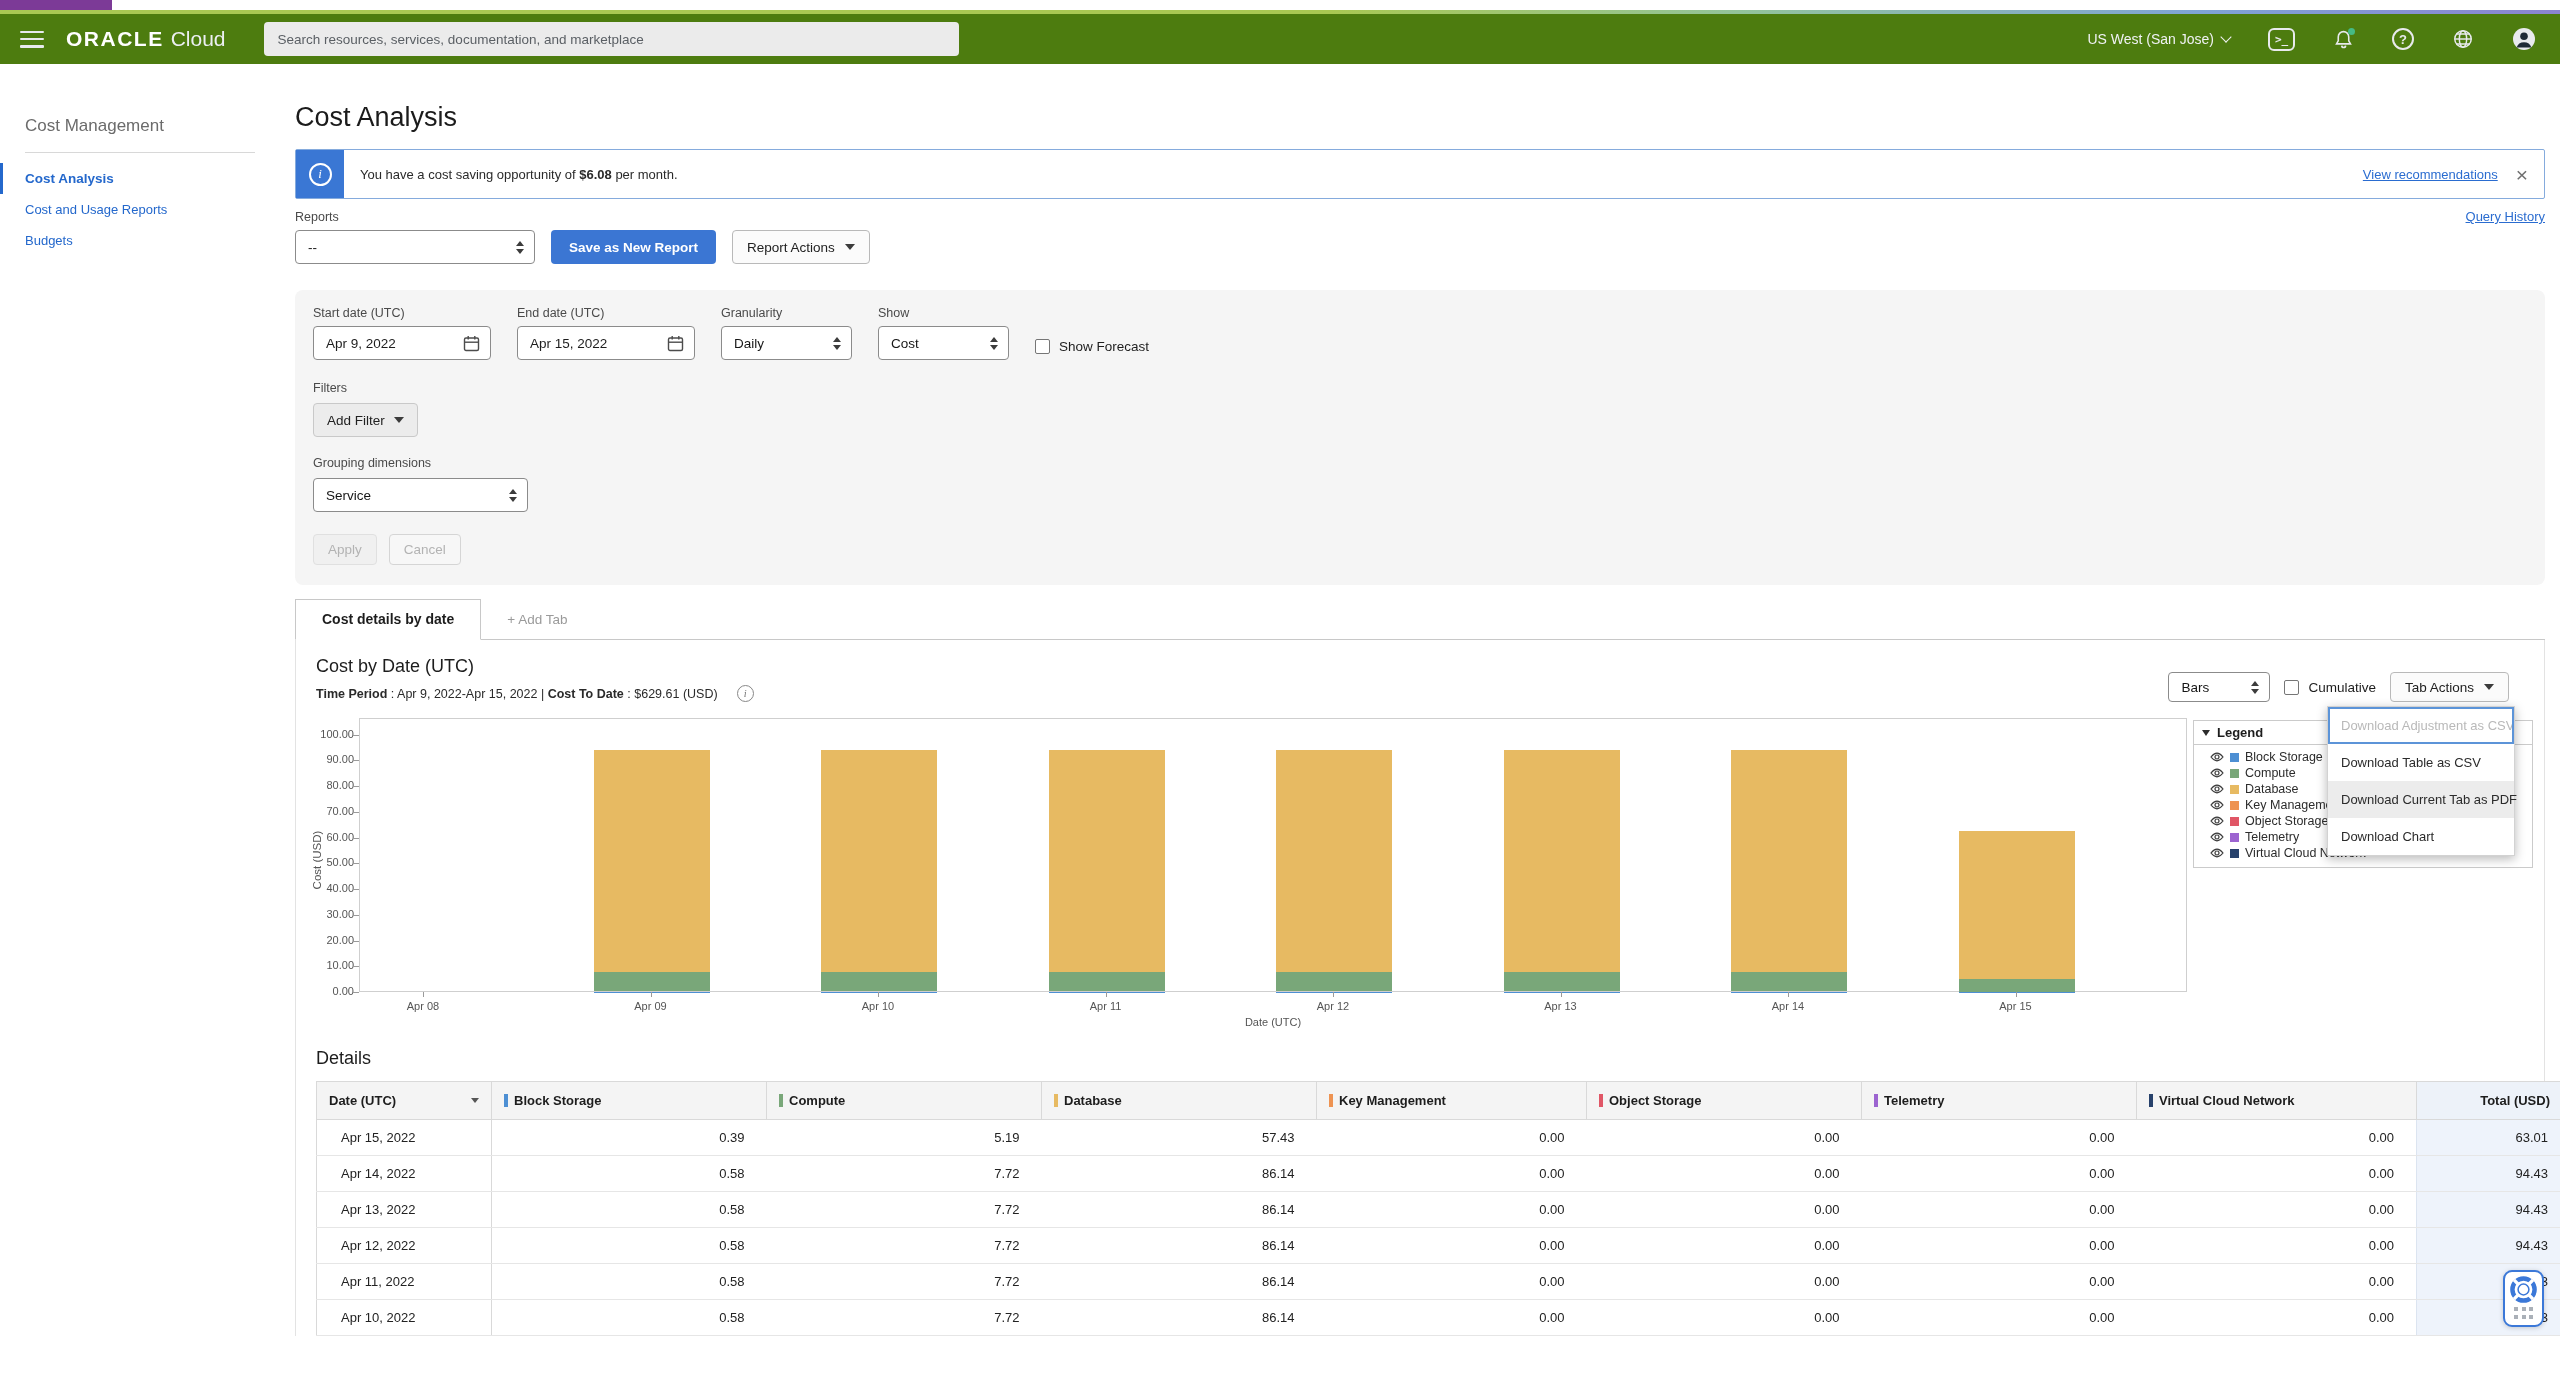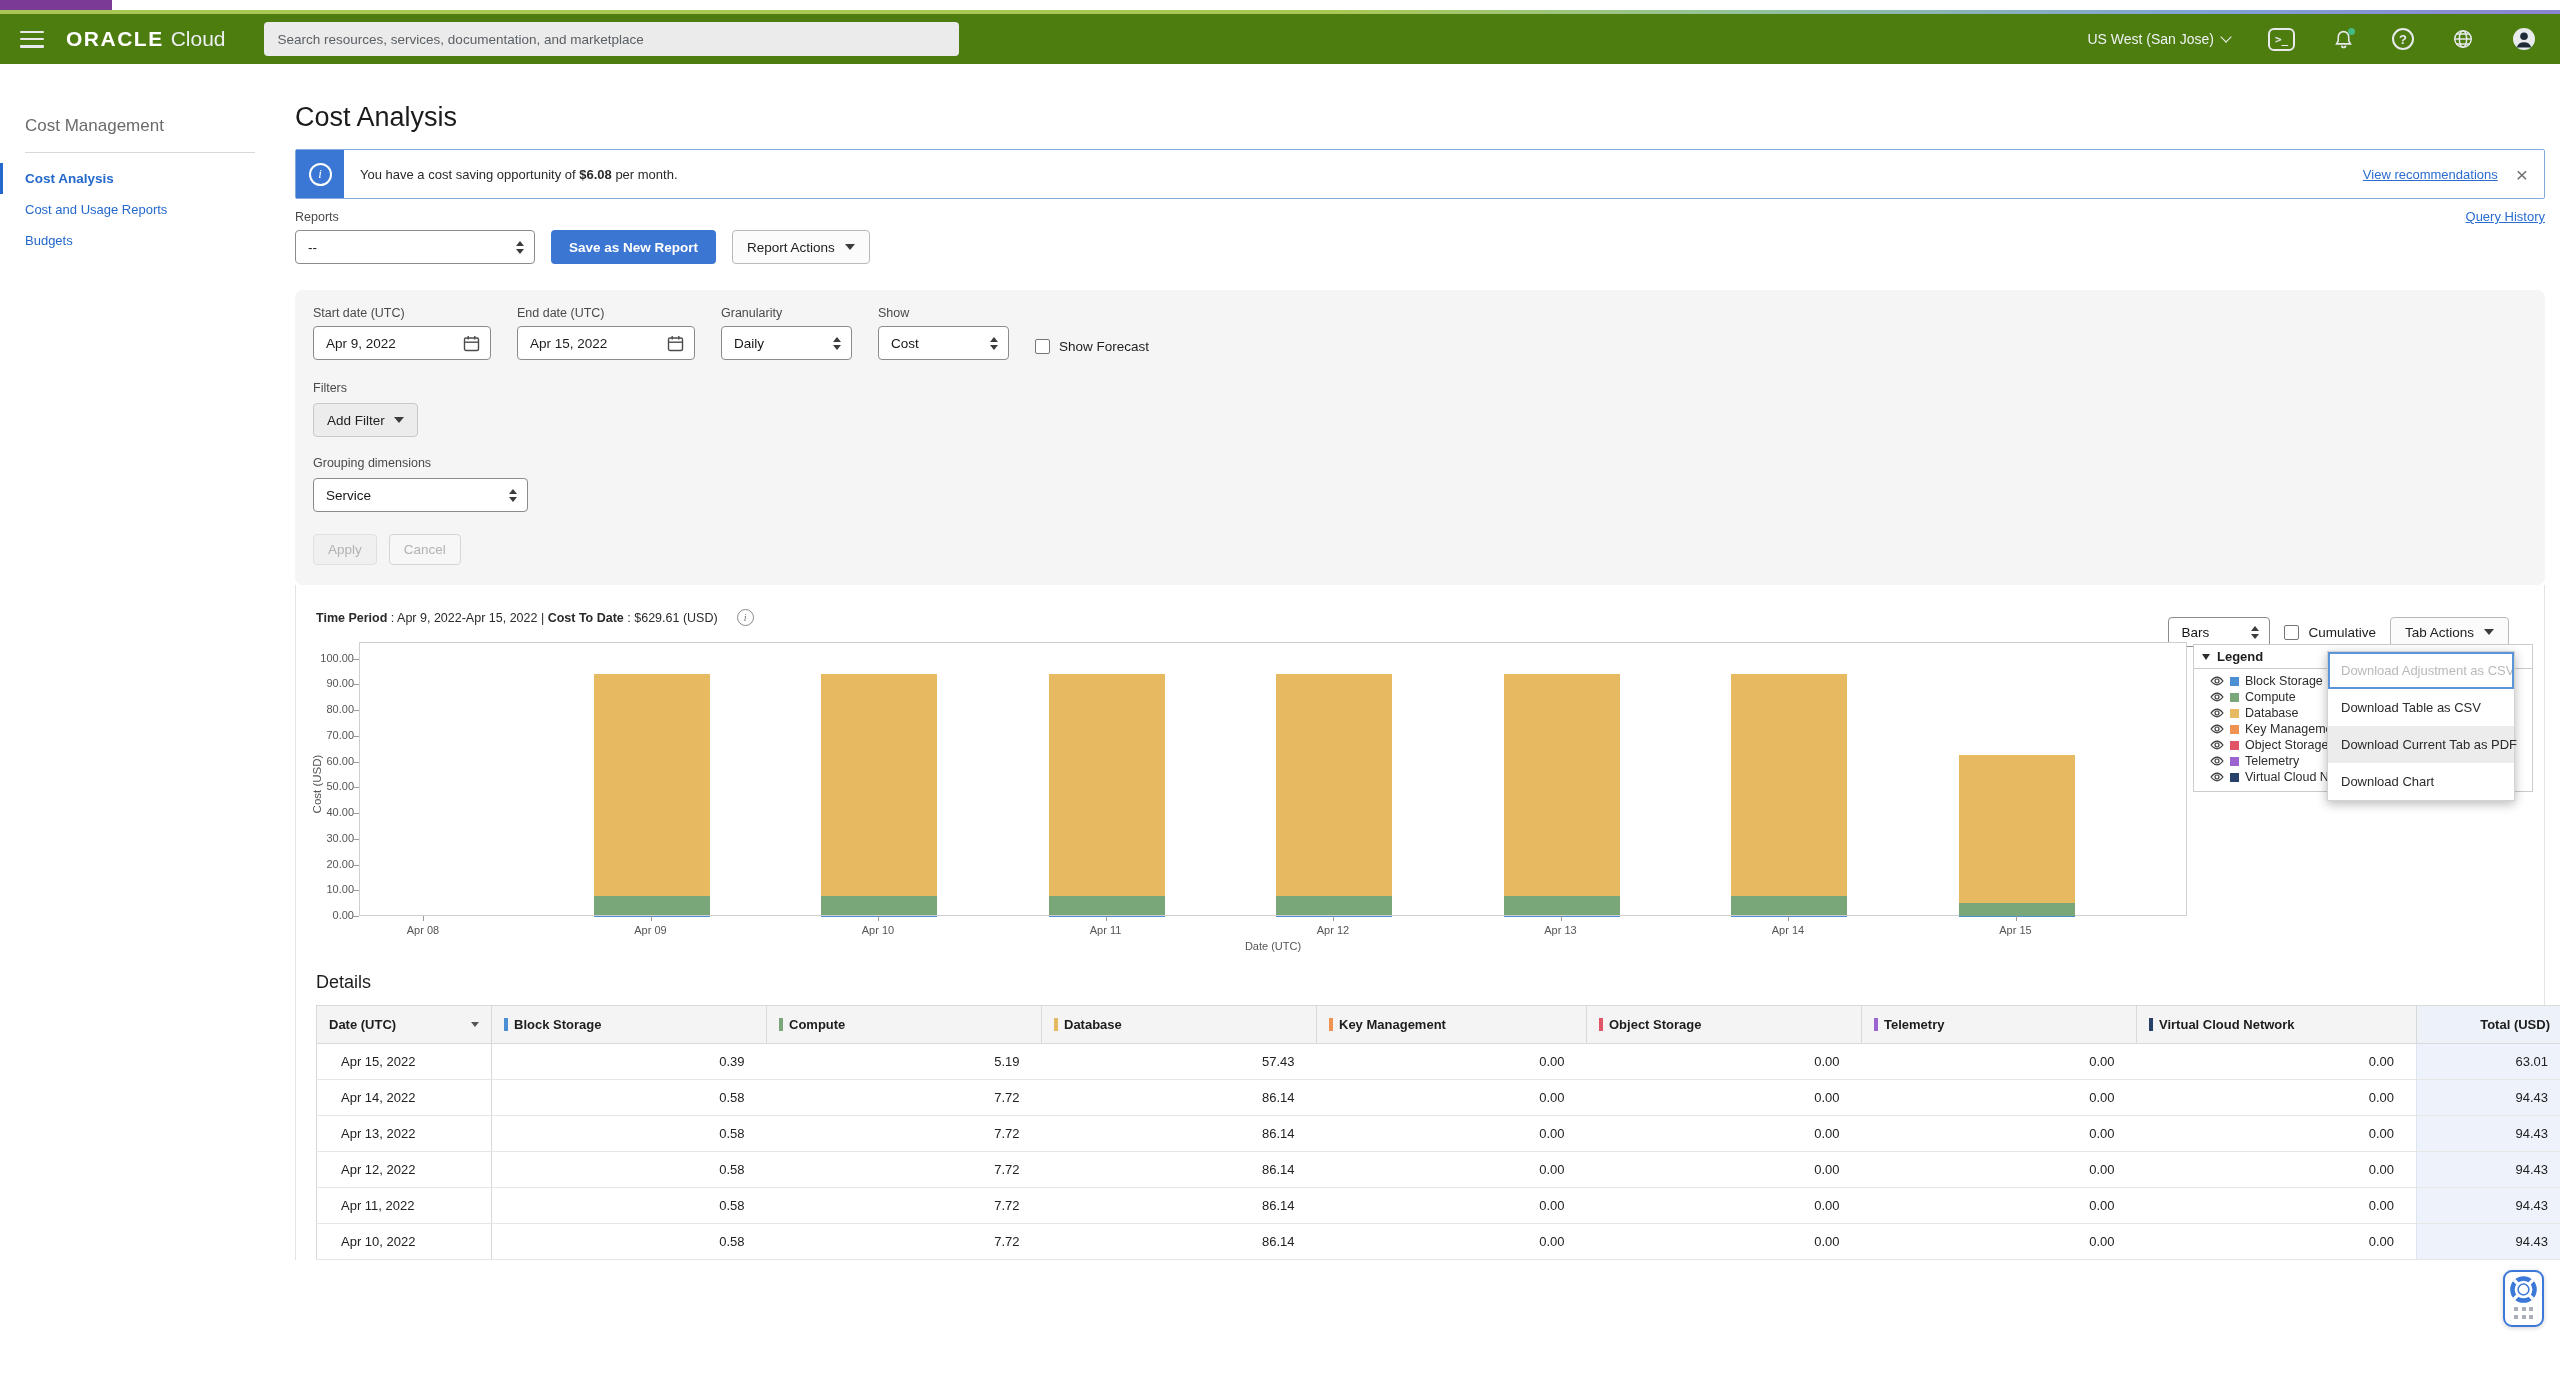--- a/index.html
+++ b/index.html
@@ -319,22 +319,27 @@
         </span>
     </div>
 
     <div style="margin-top:22px; display:flex; gap:12px">
       <button class="btn-dis">Apply</button>
       <button class="btn-dis outline">Cancel</button>
     </div>
   </div>
 
 
+  <div class="tabs">
+    <div class="tab-active">Cost details by date</div>
+    <div class="tab-add">+ Add Tab</div>
+  </div>
 
   <div class="tab-panel">
+    <h3 class="chart-title">Cost by Date (UTC)</h3>
     <div class="time-line">
       <span><b>Time Period</b><span> : </span><span>Apr 9, 2022-Apr 15, 2022</span><span> | </span><b>Cost To Date</b><span> : </span><span>$629.61 (USD)</span></span>
       <span class="iinfo">i</span>
     </div>
 
     <div class="chart-controls">
       <div class="select" style="width:102px; height:30px">
         <span>Bars</span>
         <span class="spin">
             <span class="u"></span>

